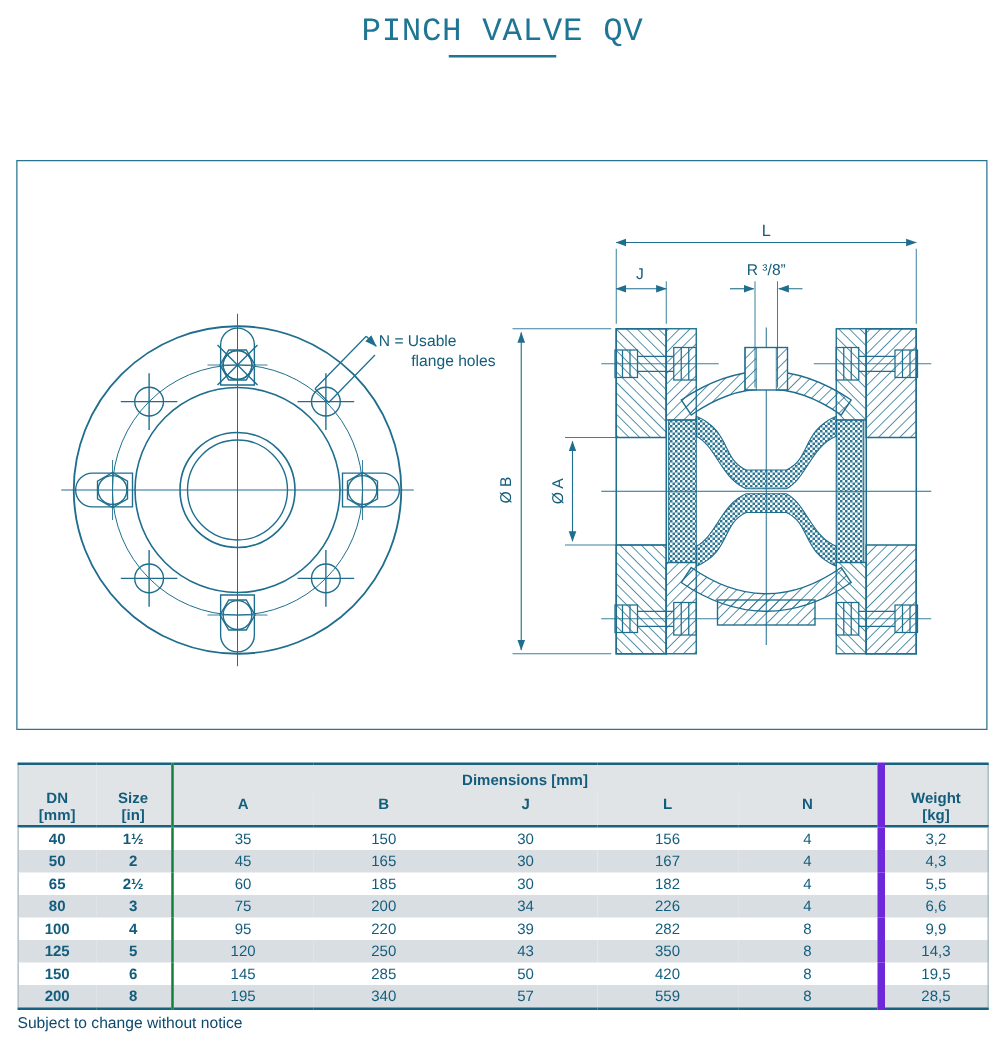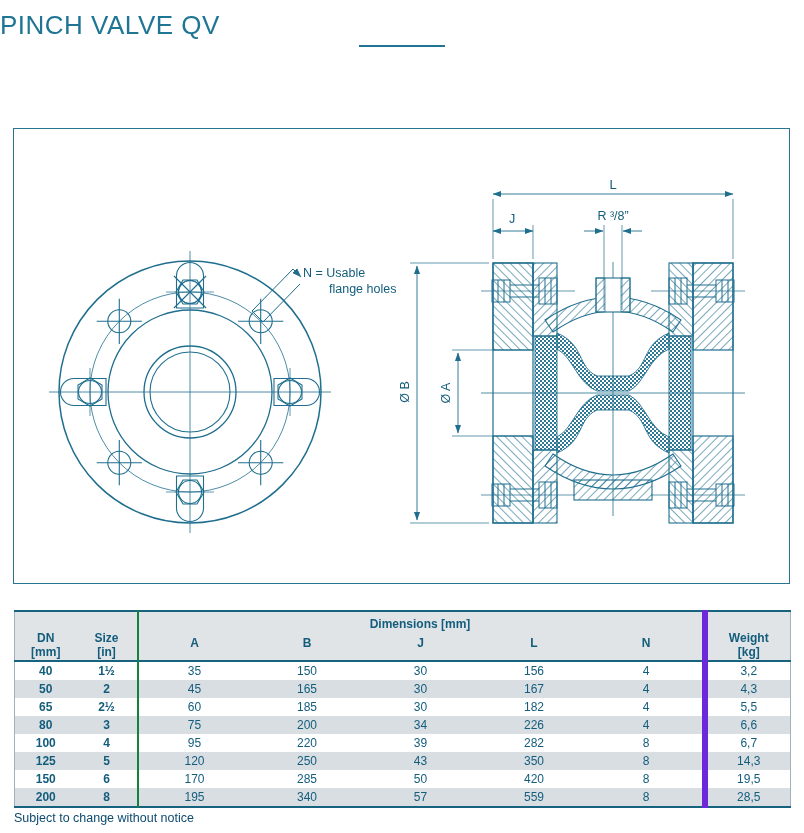--- a/index.html
+++ b/index.html
@@ -1,21 +1,21 @@
 <!DOCTYPE html>
 <html><head>
 <meta charset="utf-8">
 <style>
   html,body{margin:0;padding:0;}
   body{
     width:804px;height:833px;background:#ffffff;
     font-family:"Liberation Sans", sans-serif;
     position:relative;overflow:hidden;
   }
-  .title-wrap{width:100%;padding-top:10px;}
+  .title-wrap{width:100%;text-align:center;padding-top:10px;font-family:Liberation Mono, monospace;}
   .page-title{
     margin:0;font-size:26px;font-weight:500;letter-spacing:.5px;
     color:#1f7594;display:inline-block;
   }
   .title-underline{
     width:86px;height:0;border-top:2px solid #1f7594;margin:4px auto 0 auto;
   }
   .drawing-panel{
     position:absolute;left:13px;top:128px;width:777px;height:456px;
     border:1px solid #2a7391;box-sizing:border-box;background:#fff;
@@ -290,36 +290,36 @@
           <td class="v-sep-l">6,6</td>
         </tr>
         <tr>
           <td class="strong">100</td>
           <td class="strong v-sep-r">4</td>
           <td>95</td>
           <td>220</td>
           <td>39</td>
           <td>282</td>
           <td>8</td>
-          <td class="v-sep-l">6,7</td>
+          <td class="v-sep-l">9,9</td>
         </tr>
         <tr>
           <td class="strong">125</td>
           <td class="strong v-sep-r">5</td>
           <td>120</td>
           <td>250</td>
           <td>43</td>
           <td>350</td>
           <td>8</td>
           <td class="v-sep-l">14,3</td>
         </tr>
         <tr>
           <td class="strong">150</td>
           <td class="strong v-sep-r">6</td>
-          <td>170</td>
+          <td>145</td>
           <td>285</td>
           <td>50</td>
           <td>420</td>
           <td>8</td>
           <td class="v-sep-l">19,5</td>
         </tr>
         <tr>
           <td class="strong">200</td>
           <td class="strong v-sep-r">8</td>
           <td>195</td>

